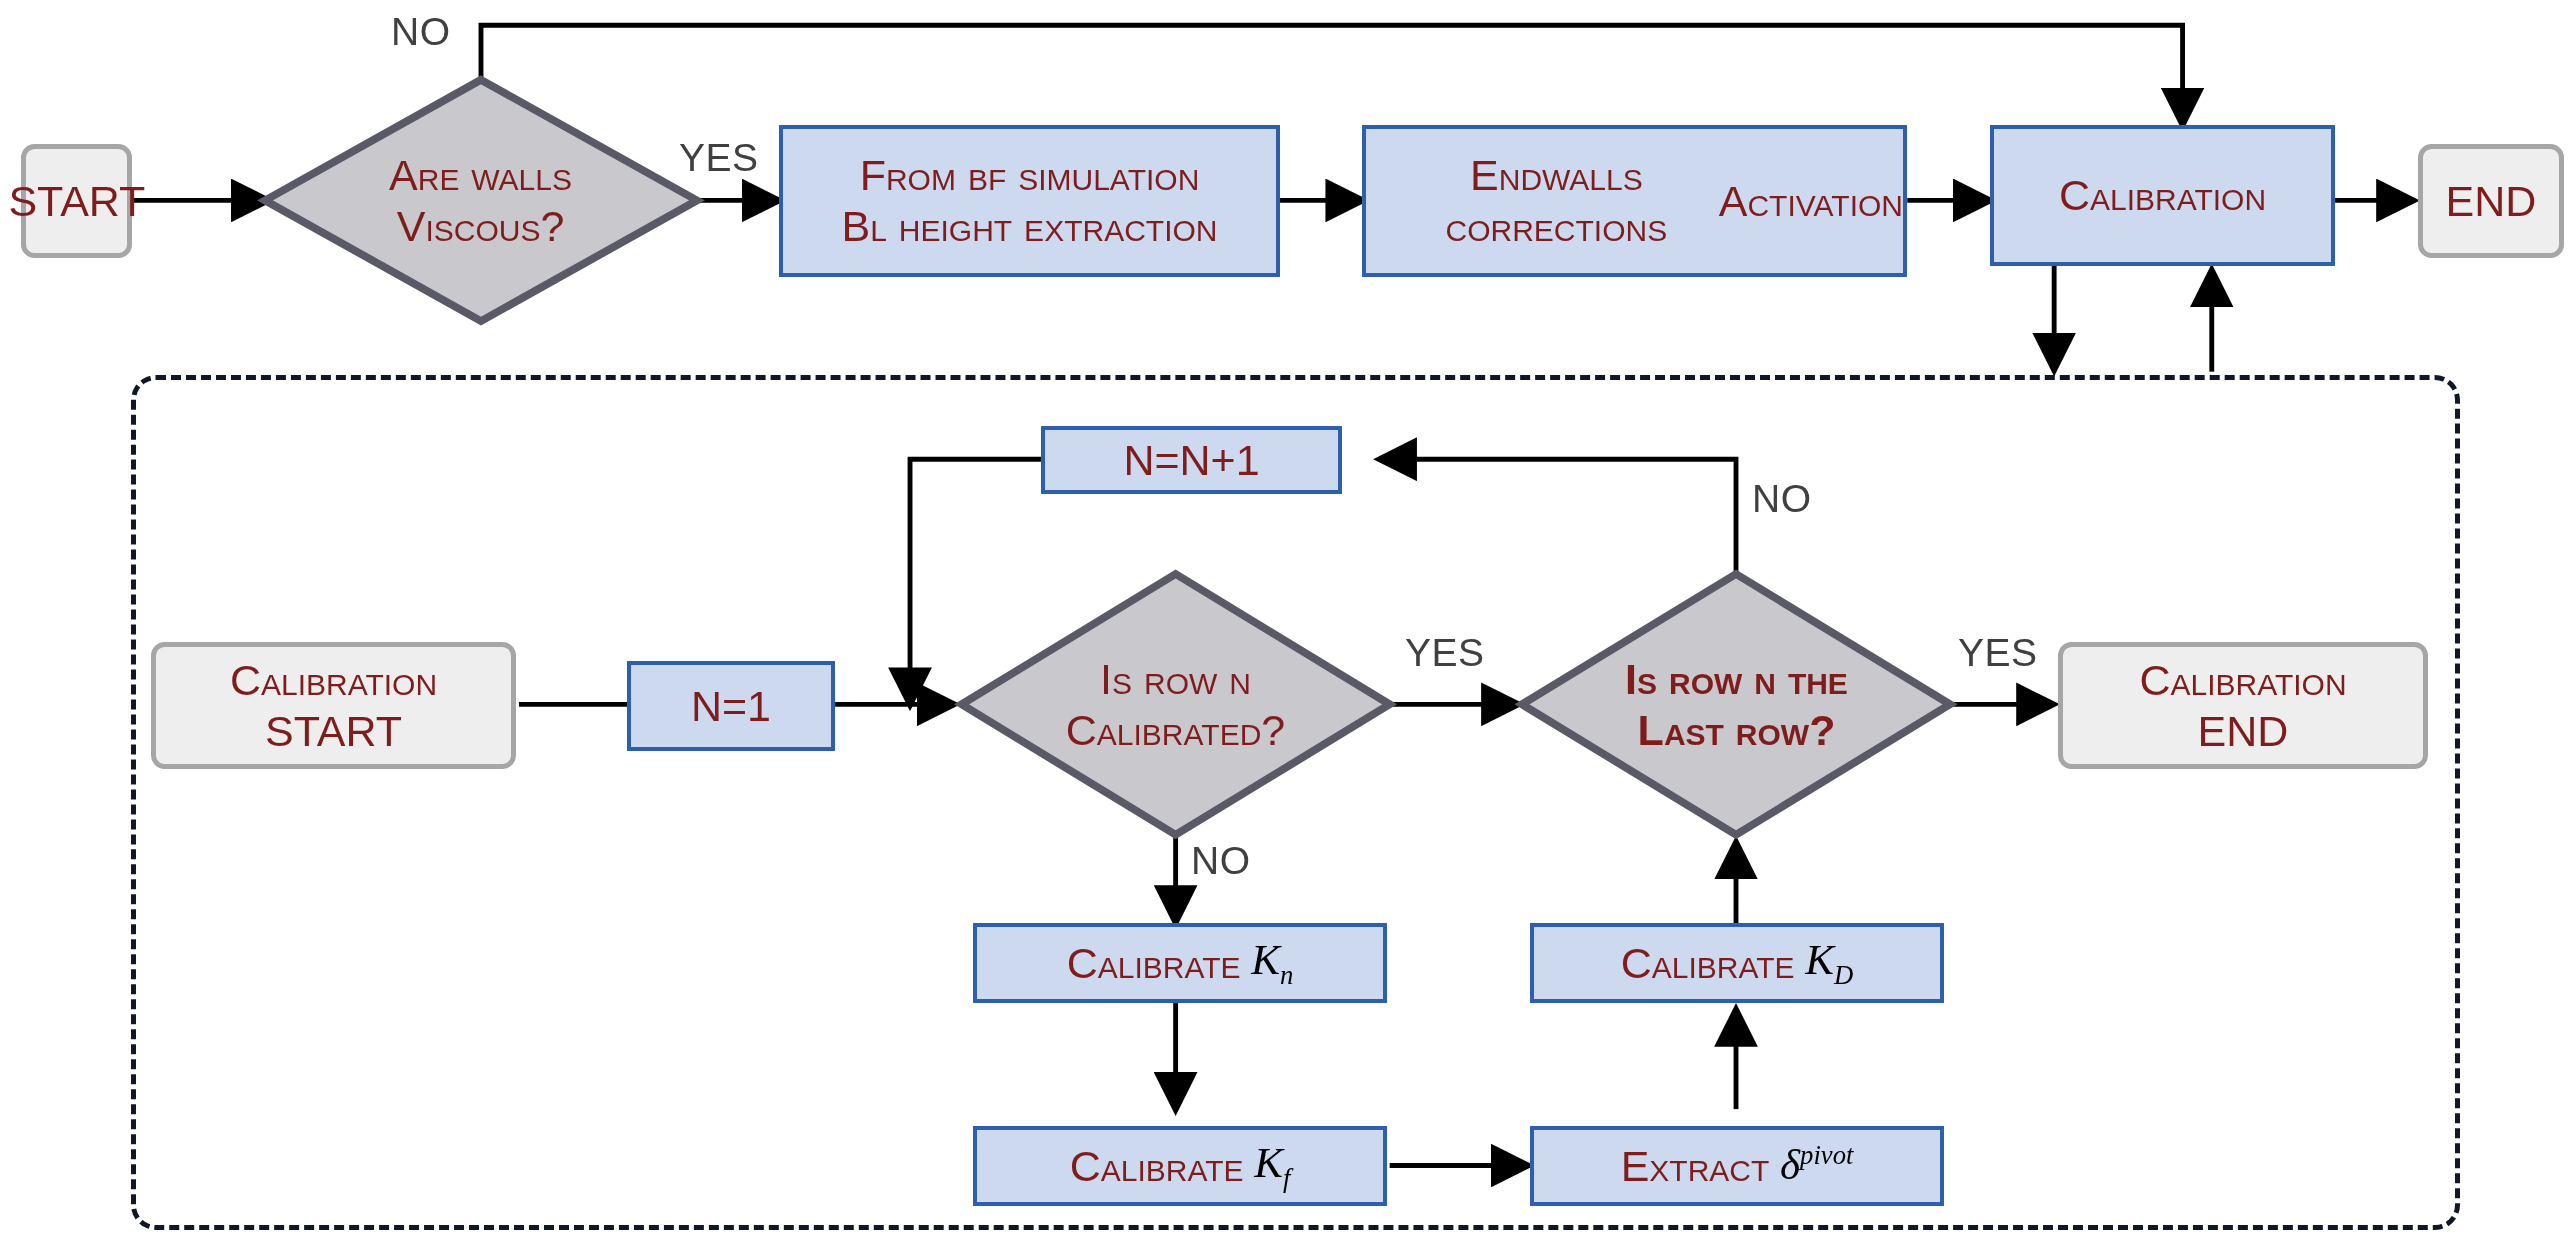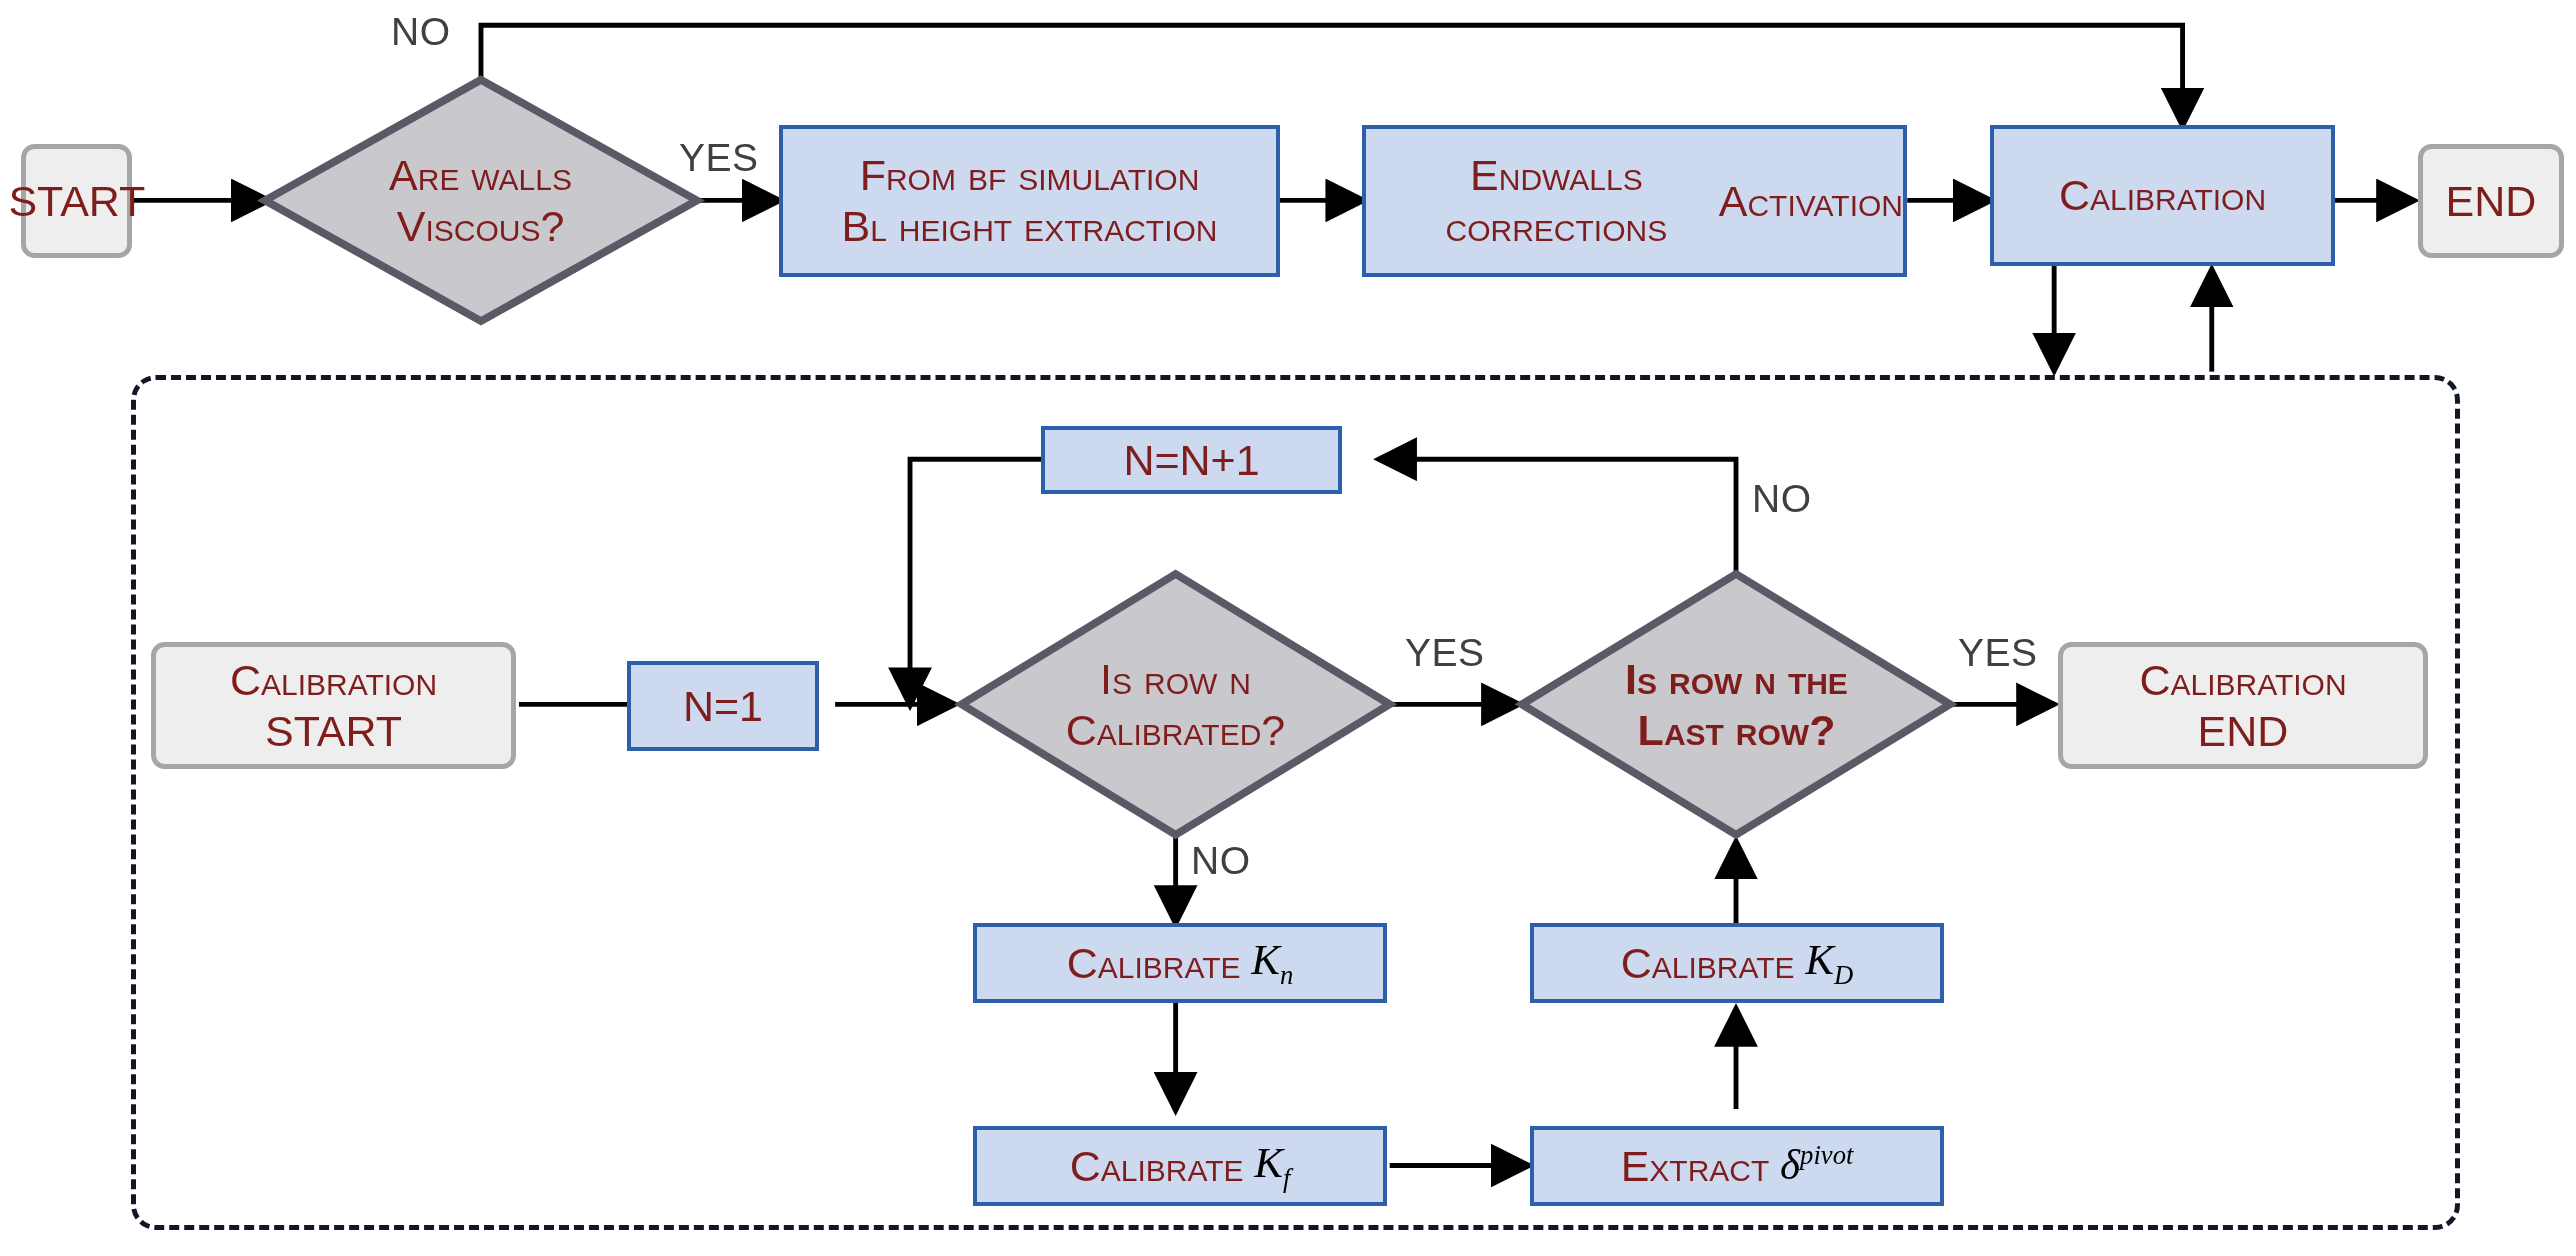--- a/index.html
+++ b/index.html
@@ -117,21 +117,21 @@
   </div>
 
   <div class="edge-label" style="left:391px;top:9.7px;">NO</div>
   <div class="edge-label" style="left:679px;top:136px;">YES</div>
 
   <div class="node term lbl-mid" style="left:151px;top:642px;width:365px;height:127px;flex-direction:column;">
     <span class="txt sc">Calibration</span>
     <span class="txt">START</span>
   </div>
 
-  <div class="node proc lbl-big" style="left:627px;top:661px;width:192px;height:90px;justify-content:center;">
+  <div class="node proc lbl-big" style="left:627px;top:661px;width:208px;height:90px;justify-content:center;">
     <span class="txt">N=1</span>
   </div>
 
   <div class="node proc lbl-big" style="left:1041px;top:426px;width:301px;height:68px;">
     <span class="txt">N=N+1</span>
   </div>
 
   <div class="node lbl-mid" style="left:1010px;top:650px;width:331px;height:109px;flex-direction:column;">
     <span class="txt sc">Is row N</span>
     <span class="txt sc">calibrated?</span>

